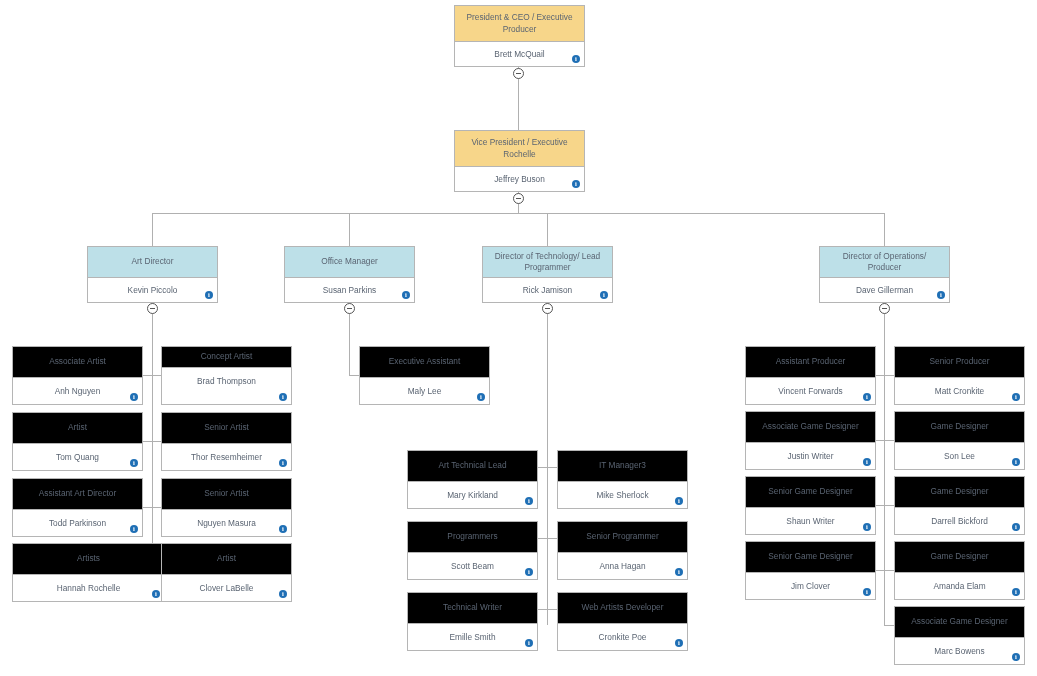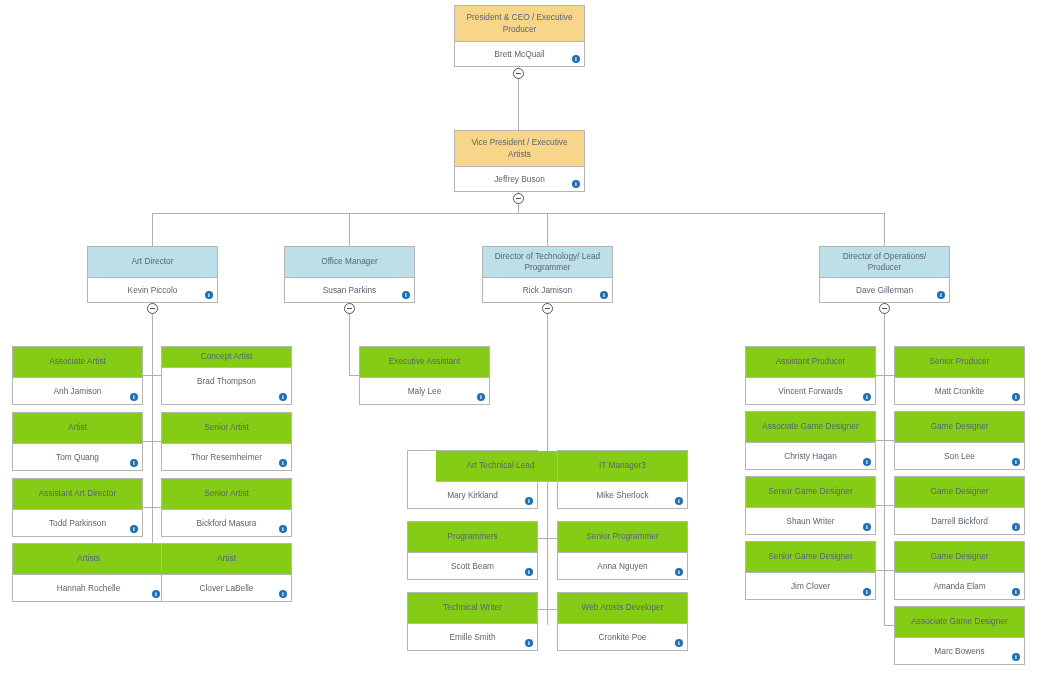--- a/index.html
+++ b/index.html
@@ -66,21 +66,21 @@
     text-align: center;
     font-size: 8.3px;
     color: #5a6472;
     display: flex;
     align-items: center;
     justify-content: center;
     background: #ffffff;
   }
   .node.exec .title  { background: #f7d68a; }
   .node.dept .title  { background: #bde0e8; }
-  .node.staff .title { background: #84cc16; }
+  .node.staff .title { background: #000000; }
 
   .info-icon {
     position: absolute;
     right: 4px; bottom: 3px;
     width: 8px; height: 8px;
     border-radius: 50%;
     background: #1f6fb5;
     color: #ffffff;
     font-size: 6.5px;
     font-weight: bold;
@@ -132,21 +132,21 @@
   <div class="toggle" style="left:542px; top:303px;"></div>
   <div class="toggle" style="left:879px; top:303px;"></div>
 
   <div class="node exec" style="left:454px; top:5px; width:131px; height:62px;">
     <div class="title" style="height:36px;">President &amp; CEO / Executive Producer</div>
     <div class="person" style="height:24px;">Brett McQuail</div>
     <div class="info-icon">i</div>
   </div>
 
   <div class="node exec" style="left:454px; top:130px; width:131px; height:62px;">
-    <div class="title" style="height:36px;">Vice President / Executive Artists</div>
+    <div class="title" style="height:36px;">Vice President / Executive Rochelle</div>
     <div class="person" style="height:24px;">Jeffrey Buson</div>
     <div class="info-icon">i</div>
   </div>
 
   <div class="node dept" style="left:87px; top:246px; width:131px; height:57px;">
     <div class="title" style="height:31px;">Art Director</div>
     <div class="person" style="height:24px;">Kevin Piccolo</div>
     <div class="info-icon">i</div>
   </div>
 
@@ -163,21 +163,21 @@
   </div>
 
   <div class="node dept" style="left:819px; top:246px; width:131px; height:57px;">
     <div class="title" style="height:31px;">Director of Operations/ Producer</div>
     <div class="person" style="height:24px;">Dave Gillerman</div>
     <div class="info-icon">i</div>
   </div>
 
   <div class="node staff" style="left:12px; top:346px; width:131px; height:59px;">
     <div class="title" style="height:31px;">Associate Artist</div>
-    <div class="person" style="height:26px;">Anh Jamison</div>
+    <div class="person" style="height:26px;">Anh Nguyen</div>
     <div class="info-icon">i</div>
   </div>
 
   <div class="node staff" style="left:12px; top:412px; width:131px; height:59px;">
     <div class="title" style="height:31px;">Artist</div>
     <div class="person" style="height:26px;">Tom Quang</div>
     <div class="info-icon">i</div>
   </div>
 
   <div class="node staff" style="left:12px; top:478px; width:131px; height:59px;">
@@ -199,38 +199,38 @@
   </div>
 
   <div class="node staff" style="left:161px; top:412px; width:131px; height:59px;">
     <div class="title" style="height:31px;">Senior Artist</div>
     <div class="person" style="height:26px;">Thor Resemheimer</div>
     <div class="info-icon">i</div>
   </div>
 
   <div class="node staff" style="left:161px; top:478px; width:131px; height:59px;">
     <div class="title" style="height:31px;">Senior Artist</div>
-    <div class="person" style="height:26px;">Bickford Masura</div>
+    <div class="person" style="height:26px;">Nguyen Masura</div>
     <div class="info-icon">i</div>
   </div>
 
   <div class="node staff" style="left:161px; top:543px; width:131px; height:59px;">
     <div class="title" style="height:31px;">Artist</div>
     <div class="person" style="height:26px;">Clover LaBelle</div>
     <div class="info-icon">i</div>
   </div>
 
   <div class="node staff" style="left:359px; top:346px; width:131px; height:59px;">
     <div class="title" style="height:31px;">Executive Assistant</div>
     <div class="person" style="height:26px;">Maly Lee</div>
     <div class="info-icon">i</div>
   </div>
 
   <div class="node staff" style="left:407px; top:450px; width:131px; height:59px;">
-    <div class="title" style="height:31px;margin-left:28px;">Art Technical Lead</div>
+    <div class="title" style="height:31px;">Art Technical Lead</div>
     <div class="person" style="height:26px;">Mary Kirkland</div>
     <div class="info-icon">i</div>
   </div>
 
   <div class="node staff" style="left:407px; top:521px; width:131px; height:59px;">
     <div class="title" style="height:31px;">Programmers</div>
     <div class="person" style="height:26px;">Scott Beam</div>
     <div class="info-icon">i</div>
   </div>
 
@@ -241,39 +241,39 @@
   </div>
 
   <div class="node staff" style="left:557px; top:450px; width:131px; height:59px;">
     <div class="title" style="height:31px;">IT Manager3</div>
     <div class="person" style="height:26px;">Mike Sherlock</div>
     <div class="info-icon">i</div>
   </div>
 
   <div class="node staff" style="left:557px; top:521px; width:131px; height:59px;">
     <div class="title" style="height:31px;">Senior Programmer</div>
-    <div class="person" style="height:26px;">Anna Nguyen</div>
+    <div class="person" style="height:26px;">Anna Hagan</div>
     <div class="info-icon">i</div>
   </div>
 
   <div class="node staff" style="left:557px; top:592px; width:131px; height:59px;">
     <div class="title" style="height:31px;">Web Artists Developer</div>
     <div class="person" style="height:26px;">Cronkite Poe</div>
     <div class="info-icon">i</div>
   </div>
 
   <div class="node staff" style="left:745px; top:346px; width:131px; height:59px;">
     <div class="title" style="height:31px;">Assistant Producer</div>
     <div class="person" style="height:26px;">Vincent Forwards</div>
     <div class="info-icon">i</div>
   </div>
 
   <div class="node staff" style="left:745px; top:411px; width:131px; height:59px;">
     <div class="title" style="height:31px;">Associate Game Designer</div>
-    <div class="person" style="height:26px;">Christy Hagan</div>
+    <div class="person" style="height:26px;">Justin Writer</div>
     <div class="info-icon">i</div>
   </div>
 
   <div class="node staff" style="left:745px; top:476px; width:131px; height:59px;">
     <div class="title" style="height:31px;">Senior Game Designer</div>
     <div class="person" style="height:26px;">Shaun Writer</div>
     <div class="info-icon">i</div>
   </div>
 
   <div class="node staff" style="left:745px; top:541px; width:131px; height:59px;">

